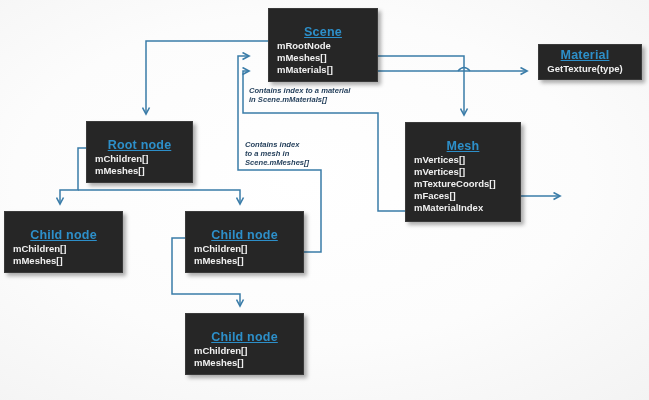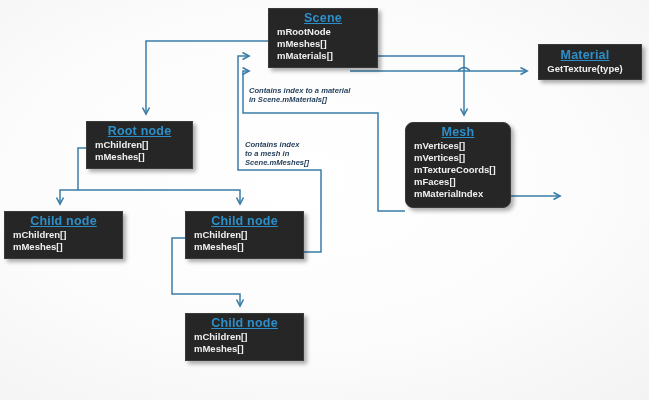--- a/index.html
+++ b/index.html
@@ -16,21 +16,21 @@
       radial-gradient(ellipse 520px 300px at 300px 180px, #ffffff 0%, #fcfcfc 55%, #f3f3f3 100%);
   }
   svg.wires{position:absolute;left:0;top:0;width:649px;height:400px;pointer-events:none;}
 
   .node{
     position:absolute;
     background:#262626;
     border:1px solid #3a3a3a;
     box-shadow:3px 3px 4px rgba(0,0,0,0.32);
     box-sizing:border-box;
-    padding:2px 8px 5px 8px;
+    padding:16px 8px 5px 8px;
     color:#f2f2f2;
   }
   .node .title{
     color:#2d8fc9;
     font-weight:bold;
     text-align:center;
     text-decoration:underline;
     font-size:12.5px;
     line-height:15px;
     letter-spacing:0.2px;
@@ -101,21 +101,21 @@
     <div class="title">Material</div>
     <div class="field center">GetTexture(type)</div>
   </div>
 
   <div class="node" style="left:86px;top:121px;width:107px;">
     <div class="title">Root node</div>
     <div class="field">mChildren[]</div>
     <div class="field">mMeshes[]</div>
   </div>
 
-  <div class="node" style="left:405px;top:122px;width:106px;padding-bottom:7px;border-radius:8px;">
+  <div class="node" style="left:405px;top:122px;width:116px;padding-bottom:7px;">
     <div class="title">Mesh</div>
     <div class="field">mVertices[]</div>
     <div class="field">mVertices[]</div>
     <div class="field">mTextureCoords[]</div>
     <div class="field">mFaces[]</div>
     <div class="field">mMaterialIndex</div>
   </div>
 
 
   <div class="node" style="left:4px;top:211px;width:119px;">

